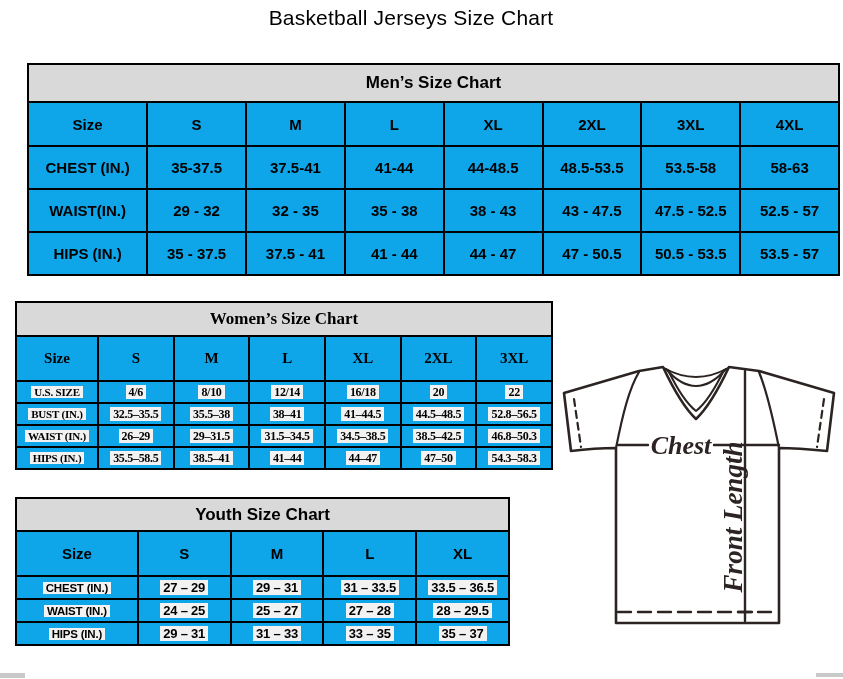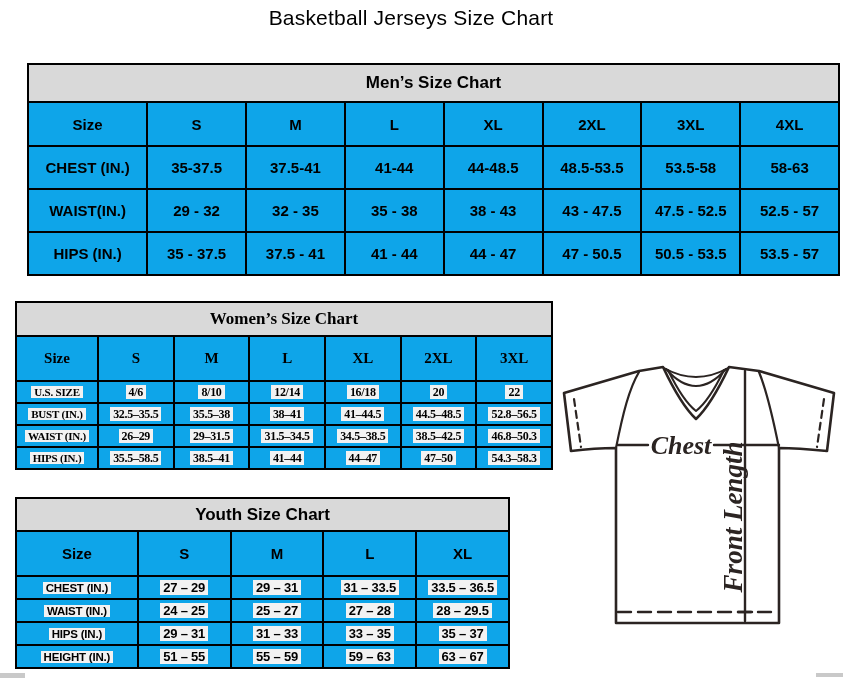--- a/index.html
+++ b/index.html
@@ -223,27 +223,20 @@
           <td><span class="hl">27 – 28</span></td>
           <td><span class="hl">28 – 29.5</span></td>
         </tr>
         <tr>
           <th><span class="hl">HIPS (IN.)</span></th>
           <td><span class="hl">29 – 31</span></td>
           <td><span class="hl">31 – 33</span></td>
           <td><span class="hl">33 – 35</span></td>
           <td><span class="hl">35 – 37</span></td>
         </tr>
-        <tr>
-          <th><span class="hl">HEIGHT (IN.)</span></th>
-          <td><span class="hl">51 – 55</span></td>
-          <td><span class="hl">55 – 59</span></td>
-          <td><span class="hl">59 – 63</span></td>
-          <td><span class="hl">63 – 67</span></td>
-        </tr>
       </tbody>
   </table>
 </section>
 
 <svg class="jersey" viewBox="0 0 288 290">
   <g stroke="#2b2422" fill="none" stroke-linejoin="round" stroke-linecap="round">
 
     <path stroke-width="2.6" fill="#ffffff" d="M84 16 L9 38 L16 96 C32 94 46 93 61 93 L61 268 L224 268 L224 93 C238 93 252 94 272 96 L279 38 L204 16 L174 12 Q156 50 141 64 Q126 50 108 12 Z"></path>
 
     <path stroke-width="2.2" d="M61 93 C68 58 74 34 84 17"></path>

